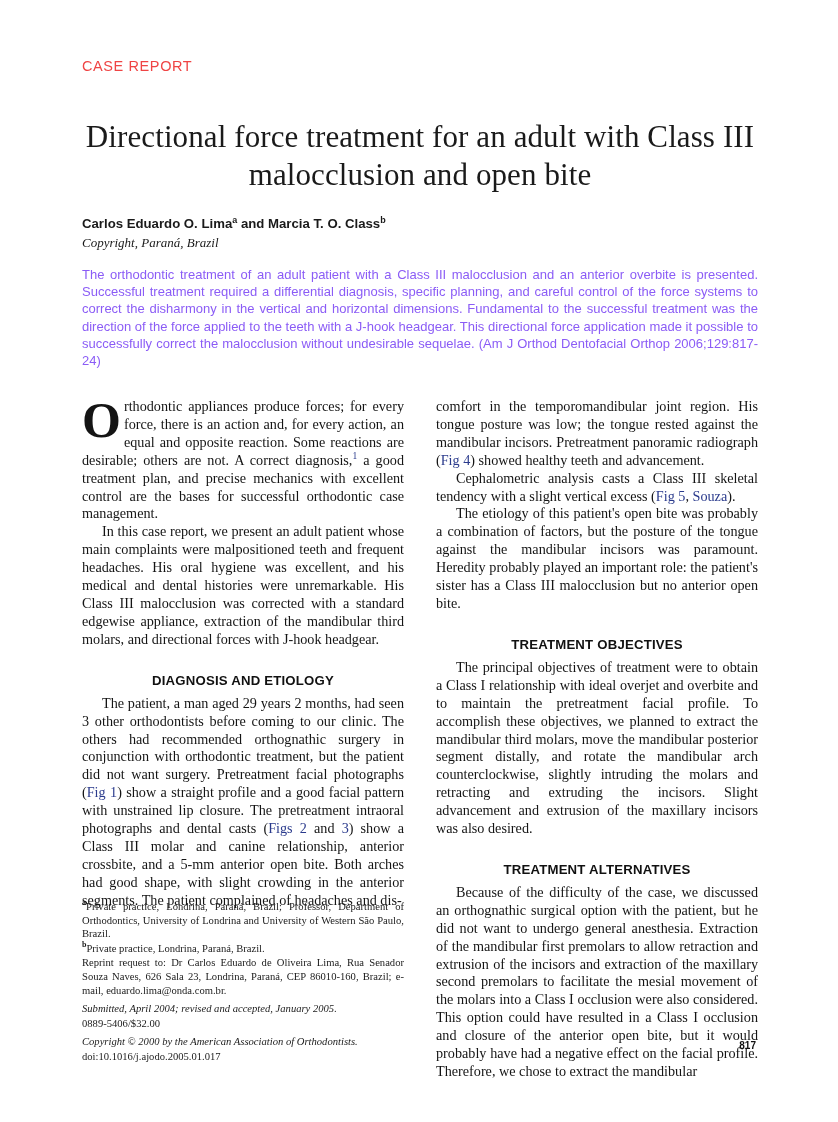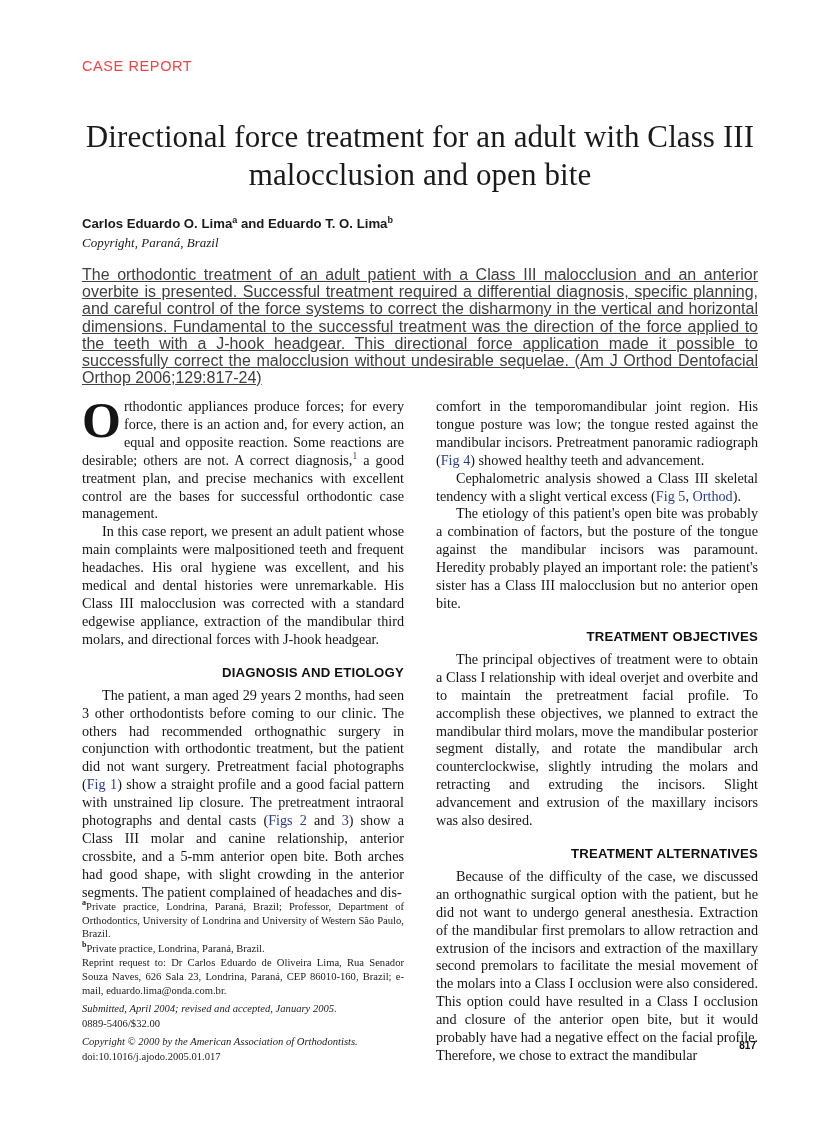--- a/index.html
+++ b/index.html
@@ -80,25 +80,24 @@
     margin: 2px 0 0 0;
   }
 
   
   .abstract {
     position: absolute;
     left: 82px;
     top: 266px;
     width: 676px;
     font-family: "Liberation Sans", sans-serif;
-    font-size: 16px;
+    font-size: 13px;
     line-height: 17.2px;
     text-align: justify;
-    color: #404040;
-    text-decoration: underline;
+    color: #8b5cf6;
   }
 
   
   .col {
     position: absolute;
     top: 398px;
     width: 322px;
     font-size: 14.2px;
     line-height: 17.9px;
     text-align: justify;
@@ -127,22 +126,22 @@
     margin-top: 1px;
   }
 
   h2.section-head {
     font-family: "Liberation Sans", sans-serif;
     font-weight: bold;
     font-size: 13.2px;
     line-height: 16px;
     letter-spacing: 0.2px;
     color: #111111;
-    margin: 16px 0 6px 0;
-    text-align: right;
+    margin: 24px 0 6px 0;
+    text-align: center;
   }
 
   a.ref-link, .ref-link {
     color: #2a3a8c;
     text-decoration: none;
   }
   sup.footnote-mark {
     font-size: 9.5px;
     vertical-align: super;
     line-height: 0;
@@ -188,40 +187,40 @@
 
 <div class="page">
 
   <div class="running-head">CASE REPORT</div>
 
   <div class="title-block">
     <h1 class="title">Directional force treatment for an adult with Class III malocclusion and open bite</h1>
   </div>
 
   <div class="byline-block">
-    <p class="byline"><span>Carlos Eduardo O. Lima</span><sup>a</sup><span> and Eduardo T. O. Lima</span><sup>b</sup></p>
+    <p class="byline"><span>Carlos Eduardo O. Lima</span><sup>a</sup><span> and Marcia T. O. Class</span><sup>b</sup></p>
     <p class="affil-line">Copyright, Paraná, Brazil</p>
   </div>
 
   <div class="abstract">The orthodontic treatment of an adult patient with a Class III malocclusion and an anterior overbite is presented. Successful treatment required a differential diagnosis, specific planning, and careful control of the force systems to correct the disharmony in the vertical and horizontal dimensions. Fundamental to the successful treatment was the direction of the force applied to the teeth with a J-hook headgear. This directional force application made it possible to successfully correct the malocclusion without undesirable sequelae. (Am J Orthod Dentofacial Orthop 2006;129:817-24)</div>
 
   <div class="col col-left">
     <p class="dropcap-para"><span class="dropcap">O</span><span>rthodontic appliances produce forces; for every force, there is an action and, for every action, an equal and opposite reaction. Some reactions are desirable; others are not. A correct diagnosis,</span><sup class="footnote-mark">1</sup><span> a good treatment plan, and precise mechanics with excellent control are the bases for successful orthodontic case management.</span></p>
 
     <p>In this case report, we present an adult patient whose main complaints were malpositioned teeth and frequent headaches. His oral hygiene was excellent, and his medical and dental histories were unremarkable. His Class III malocclusion was corrected with a standard edgewise appliance, extraction of the mandibular third molars, and directional forces with J-hook headgear.</p>
 
     <h2 class="section-head">DIAGNOSIS AND ETIOLOGY</h2>
 
     <p><span>The patient, a man aged 29 years 2 months, had seen 3 other orthodontists before coming to our clinic. The others had recommended orthognathic surgery in conjunction with orthodontic treatment, but the patient did not want surgery. Pretreatment facial photographs (</span><a class="ref-link" href="#">Fig 1</a><span>) show a straight profile and a good facial pattern with unstrained lip closure. The pretreatment intraoral photographs and dental casts (</span><a class="ref-link" href="#">Figs 2</a><span> and </span><a class="ref-link" href="#">3</a><span>) show a Class III molar and canine relationship, anterior crossbite, and a 5-mm anterior open bite. Both arches had good shape, with slight crowding in the anterior segments. The patient complained of headaches and dis-</span></p>
   </div>
 
   <div class="col col-right">
     <p class="noindent"><span>comfort in the temporomandibular joint region. His tongue posture was low; the tongue rested against the mandibular incisors. Pretreatment panoramic radiograph (</span><a class="ref-link" href="#">Fig 4</a><span>) showed healthy teeth and advancement.</span></p>
 
-    <p><span>Cephalometric analysis showed a Class III skeletal tendency with a slight vertical excess (</span><a class="ref-link" href="#">Fig 5</a><span>, </span><a class="ref-link" href="#">Orthod</a><span>).</span></p>
+    <p><span>Cephalometric analysis casts a Class III skeletal tendency with a slight vertical excess (</span><a class="ref-link" href="#">Fig 5</a><span>, </span><a class="ref-link" href="#">Souza</a><span>).</span></p>
 
     <p>The etiology of this patient's open bite was probably a combination of factors, but the posture of the tongue against the mandibular incisors was paramount. Heredity probably played an important role: the patient's sister has a Class III malocclusion but no anterior open bite.</p>
 
     <h2 class="section-head">TREATMENT OBJECTIVES</h2>
 
     <p>The principal objectives of treatment were to obtain a Class I relationship with ideal overjet and overbite and to maintain the pretreatment facial profile. To accomplish these objectives, we planned to extract the mandibular third molars, move the mandibular posterior segment distally, and rotate the mandibular arch counterclockwise, slightly intruding the molars and retracting and extruding the incisors. Slight advancement and extrusion of the maxillary incisors was also desired.</p>
 
     <h2 class="section-head">TREATMENT ALTERNATIVES</h2>
 
     <p>Because of the difficulty of the case, we discussed an orthognathic surgical option with the patient, but he did not want to undergo general anesthesia. Extraction of the mandibular first premolars to allow retraction and extrusion of the incisors and extraction of the maxillary second premolars to facilitate the mesial movement of the molars into a Class I occlusion were also considered. This option could have resulted in a Class I occlusion and closure of the anterior open bite, but it would probably have had a negative effect on the facial profile. Therefore, we chose to extract the mandibular</p>

